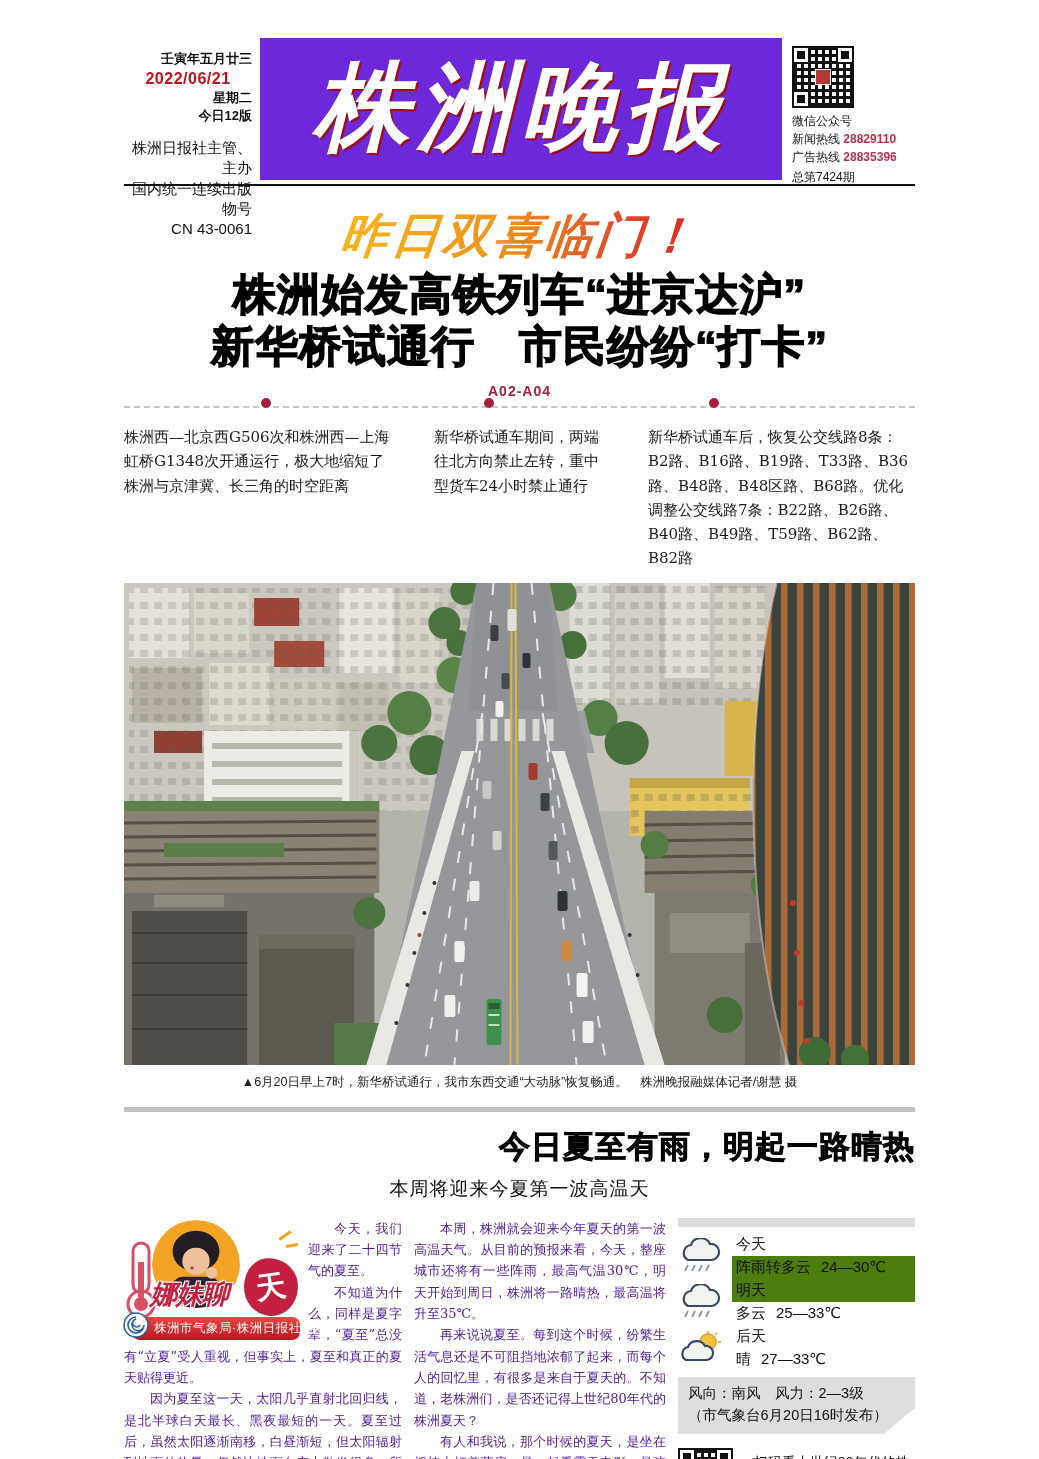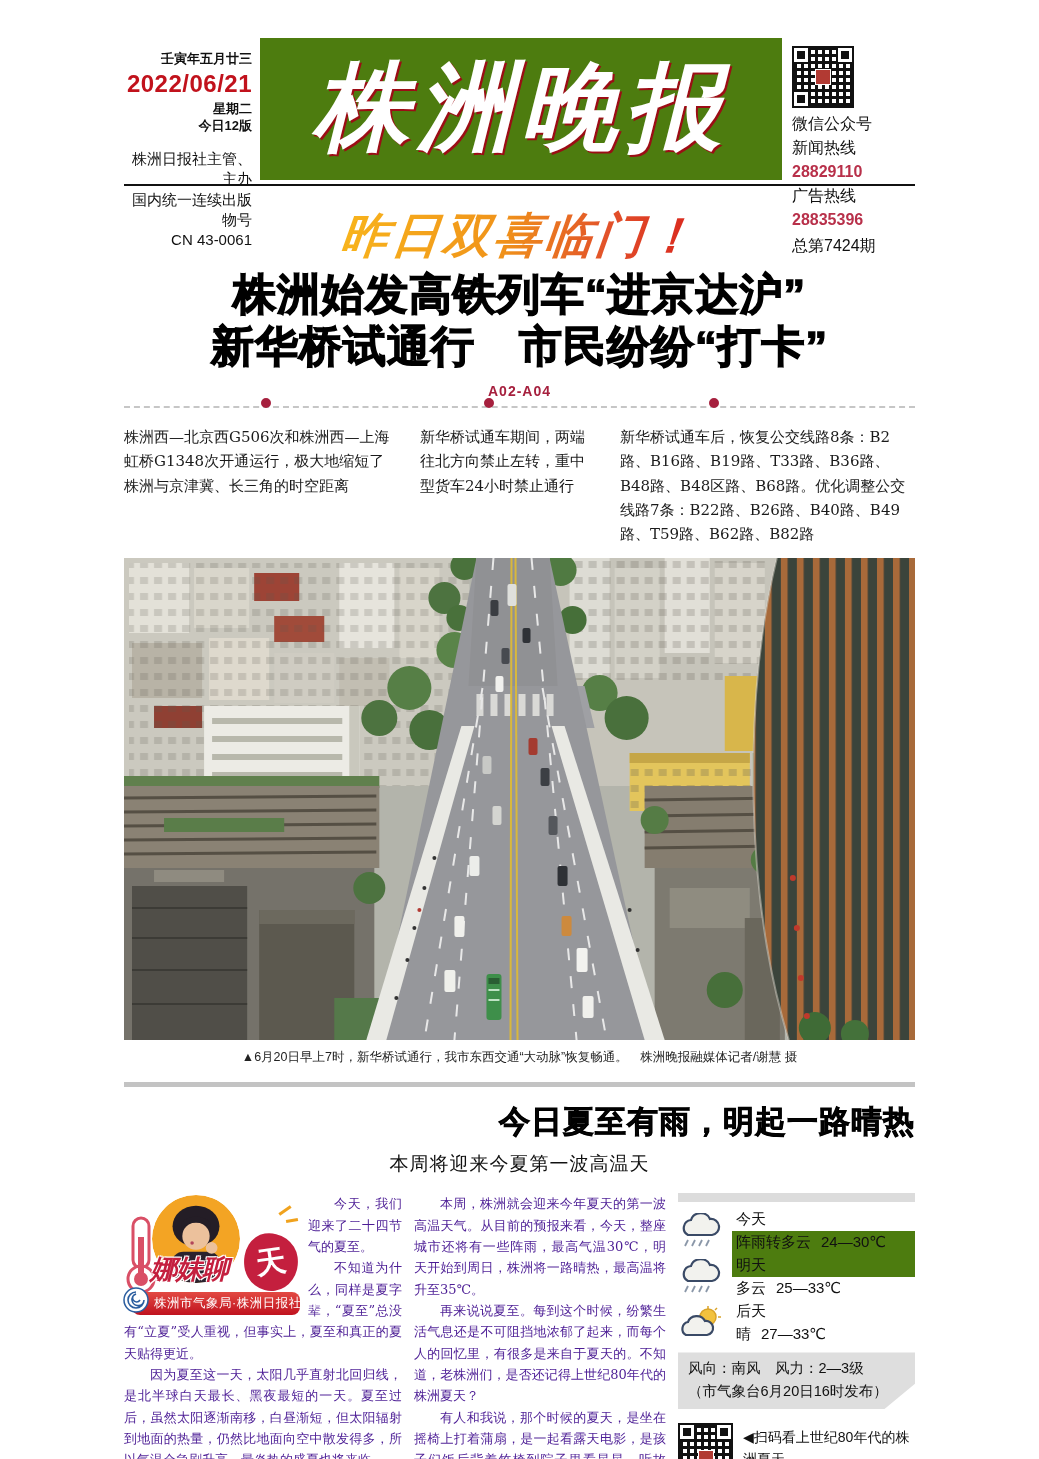--- a/index.html
+++ b/index.html
@@ -3,28 +3,28 @@
 <meta charset="utf-8">
 <style>
   * { margin:0; padding:0; box-sizing:border-box; }
   body { background:#888; font-family:"Liberation Sans","DejaVu Sans",sans-serif; }
   .page { position:relative; width:1039px; height:1459px; background:#fff; margin:0 auto; overflow:hidden; padding:38px 124px 0 124px; color:#111; }
 
   
   .masthead { display:flex; align-items:stretch; height:142px; }
   .mast-left { width:136px; text-align:right; padding-right:8px; padding-top:12px; line-height:1.35; }
   .mast-left .lunar { font-size:13px; font-weight:bold; }
-  .mast-left .date { font-size:24px; font-weight:bold; color:#c1121c; letter-spacing:.5px; }
+  .mast-left .date { font-size:16px; font-weight:bold; color:#c1121c; letter-spacing:.5px;text-align:center; }
   .mast-left .wk { font-size:13px; font-weight:bold; }
   .mast-left .pg { font-size:13px; font-weight:bold; margin-bottom:14px; }
   .mast-left .small { font-size:15px; }
-  .mast-title { width:522px; background:#4d7c0f; color:#fff; display:flex; align-items:center; justify-content:center;
+  .mast-title { width:522px; background:#6d28d9; color:#fff; display:flex; align-items:center; justify-content:center;
      font-size:96px; font-weight:900; font-style:italic; letter-spacing:8px; font-family:"DejaVu Serif","Liberation Serif",serif;
      text-shadow:2px 2px 0 #9c0d15; transform:none; }
-  .mast-right { flex:1; padding-left:10px; padding-top:8px; font-size:16px; line-height:1.5; }
+  .mast-right { flex:1; padding-left:10px; padding-top:8px; font-size:12px; line-height:1.5; }
   .qr { width:62px; height:62px; border:2px solid #111; position:relative; background:
         repeating-linear-gradient(0deg,#111 0 3px,transparent 3px 7px),
         repeating-linear-gradient(90deg,#111 0 3px,#fff 3px 7px); margin-bottom:4px; }
   .qr .seal { position:absolute; left:50%; top:50%; width:16px; height:16px; transform:translate(-50%,-50%); background:#b23a33; border:1px solid #fff; }
   .qr .fp { position:absolute; width:14px; height:14px; background:#111; box-shadow:inset 0 0 0 3px #fff, inset 0 0 0 6px #111; }
   .qr .fp.tl{ left:0; top:0; } .qr .fp.tr{ right:0; top:0; } .qr .fp.bl{ left:0; bottom:0; }
   .hot .num { color:#b8304a; font-weight:bold; }
   .issue { margin-top:2px; }
   .mast-rule { border:none; border-top:2.5px solid #111; margin-top:4px; }
 
@@ -34,21 +34,21 @@
     background:linear-gradient(90deg,#f8b41c 0%,#f0931a 45%,#e2512a 75%,#d9251d 100%);
     -webkit-background-clip:text; background-clip:text; color:transparent; -webkit-text-fill-color:transparent;
     transform:skewX(-6deg); }
   .headline { font-size:43px; font-weight:900; letter-spacing:1px; line-height:1.22; color:#000;
     -webkit-text-stroke:1.3px #000; }
   .pageref { font-size:14px; font-weight:bold; color:#a6203e; margin-top:10px; letter-spacing:1px; }
   .dotline { position:relative; height:20px; margin-top:-2px; border:none; }
   .dotline .dash { position:absolute; left:0; right:0; top:9px; border-top:2px dashed #c6c6c6; }
   .ring { position:absolute; top:1px; width:9px; height:9px; background:#fff; border:5px solid #a6203e; border-radius:50%; }
   .ring.r1 { left:17.3%; } .ring.r2 { left:45.5%; } .ring.r3 { left:74%; }
-  .briefs { display:grid; grid-template-columns:268px 172px auto; column-gap:28px; text-align:left; margin-top:8px; }
+  .briefs { display:grid; grid-template-columns:268px 172px auto; column-gap:42px; text-align:left; margin-top:8px; }
   .briefs p { font-family:"DejaVu Serif","Liberation Serif",serif; font-size:15px; line-height:1.62; color:#1a1a1a; }
 
   
   figure { margin-top:12px; }
   figure svg { display:block; width:791px; height:482px; }
   figcaption { text-align:center; font-size:12.5px; color:#222; margin-top:9px; }
 
   .gray-rule { border:none; border-top:5px solid #c3c3c3; margin-top:16px; }
 
   

